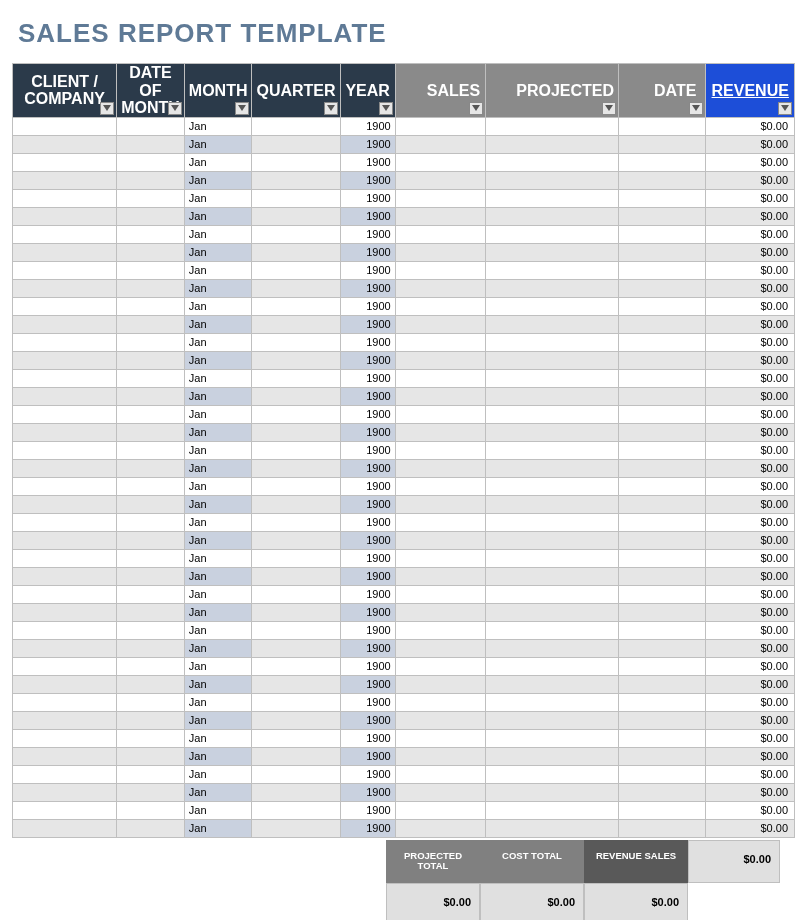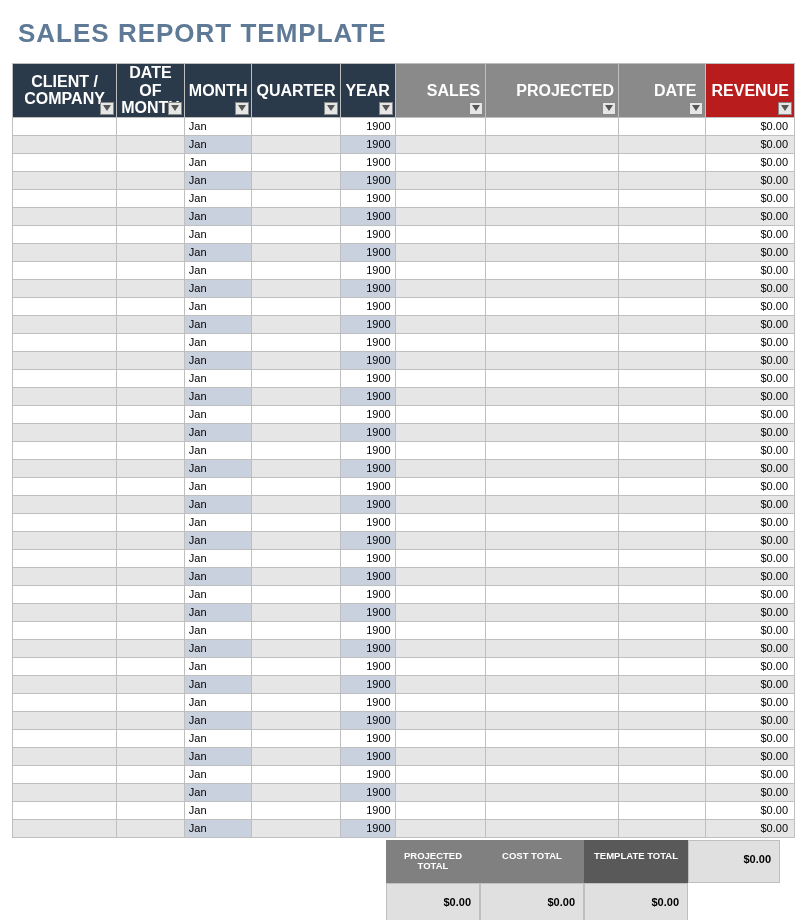--- a/index.html
+++ b/index.html
@@ -31,21 +31,21 @@
     background: #2b3a4a;
     color: #fff;
     font-weight: 700;
     font-size: 16px;
     text-align: center;
     vertical-align: middle;
     height: 44px;
     line-height: 1.1;
   }
   thead th.midhdr { background: #8a8a8a; padding-left: 26px; }
-  thead th.revhdr { background: #b91c1c; }
+  thead th.revhdr { background: #1d4ed8; text-decoration: underline; }
   th .hlabel { display: block; padding: 0 4px; }
   .filter {
     position: absolute;
     right: 2px;
     bottom: 2px;
     width: 14px;
     height: 13px;
     background: #e6e6e6;
     border: 1px solid #888;
     display: flex;
@@ -636,18 +636,18 @@
       <td class="blank"></td>
       <td class="blank"></td>
       <td class="revc">$0.00</td>
     </tr>
     </tbody>
 </table>
 
 <div class="totals">
   <div class="tot-head">PROJECTED TOTAL</div>
   <div class="tot-head">COST TOTAL</div>
-  <div class="tot-head dark">TEMPLATE TOTAL</div>
+  <div class="tot-head dark">REVENUE SALES</div>
   <div class="tot-val">$0.00</div>
   <div class="tot-val">$0.00</div>
   <div class="tot-val">$0.00</div>
   <div class="tot-val">$0.00</div>
 </div>
 
 </body></html>

